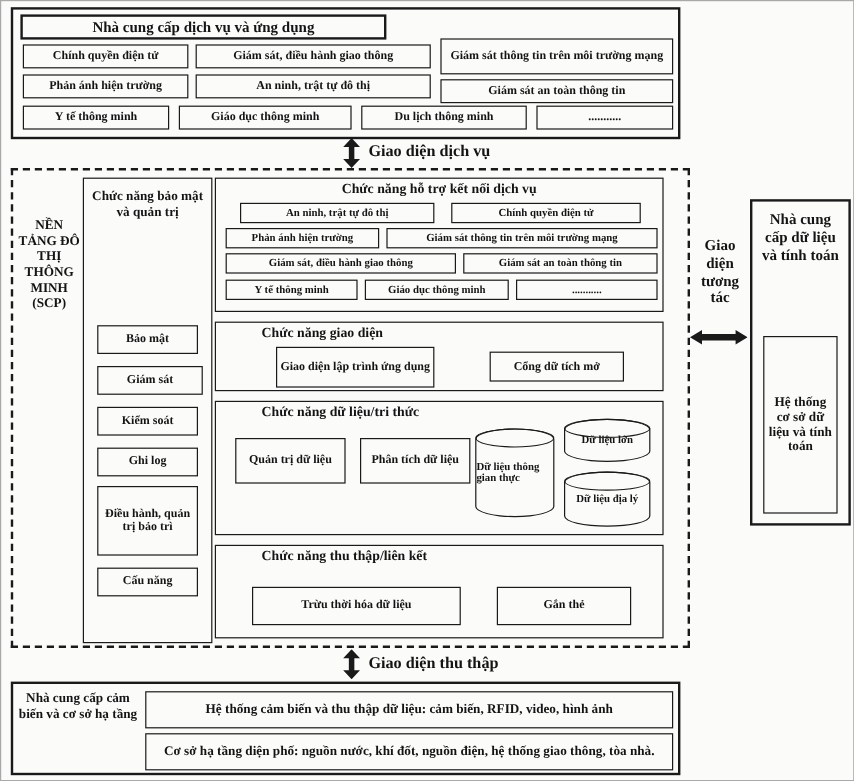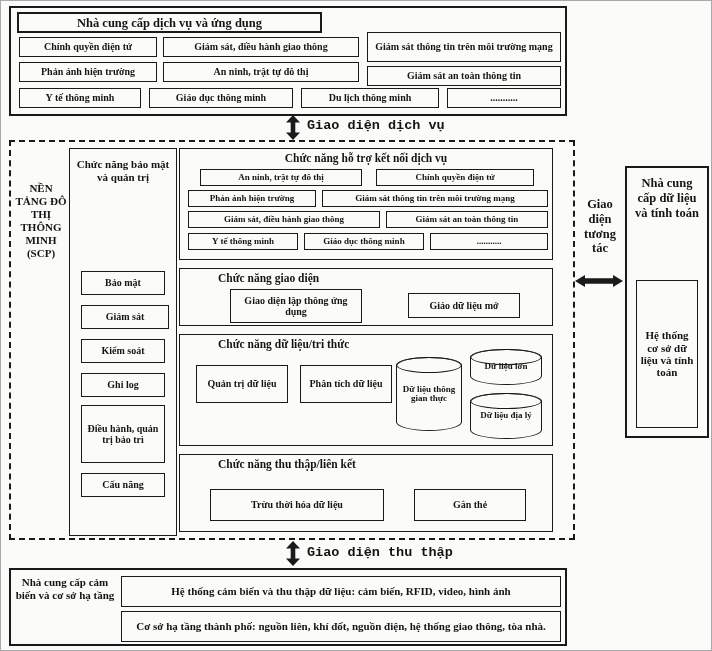--- a/index.html
+++ b/index.html
@@ -31,29 +31,28 @@
     padding: 1px 2px;
     background: transparent;
   }
   .lbl { position: absolute; text-align: center; line-height: 1.18; }
   .title-left { position: absolute; font-size: 11.5px; line-height: 1.1; white-space: nowrap; }
   .fs9  { font-size: 9px; }
   .fs10 { font-size: 10px; }
   .fs11 { font-size: 11px; }
   .fs115 { font-size: 11.5px; }
   .fs12 { font-size: 12.5px; }
-  .fs13 { font-size: 13.5px; font-family: Liberation Mono, monospace; }
+  .fs13 { font-size: 13.5px; }
   .cyl {
     position: absolute;
     border: 1.5px solid #1a1a1a;
     border-radius: 50% / 9px;
     display: flex;
     align-items: center;
     justify-content: center;
-    text-align: center;
     line-height: 1.05;
     padding-top: 0;
   }
   .cyl::before {
     content: "";
     position: absolute;
     left: -1px; right: -1px; top: -1px;
     height: 14px;
     border: 1.5px solid #1a1a1a;
     border-radius: 50%;
@@ -108,22 +107,22 @@
       <div class="box fs9" style="left:142px;top:41px;width:226px;height:17px">Giám sát thông tin trên môi trường mạng</div>
       <div class="box fs9" style="left:8px;top:62px;width:192px;height:17px">Giám sát, điều hành giao thông</div>
       <div class="box fs9" style="left:206px;top:62px;width:162px;height:17px">Giám sát an toàn thông tin</div>
       <div class="box fs9" style="left:8px;top:84px;width:110px;height:17px">Y tế thông minh</div>
       <div class="box fs9" style="left:124px;top:84px;width:120px;height:17px">Giáo dục thông minh</div>
       <div class="box fs9" style="left:250px;top:84px;width:118px;height:17px">...........</div>
     </div>
 
     <div class="abs" style="left:168px;top:126px;width:374px;height:58px;border:1.5px solid #1a1a1a">
       <div class="title-left" style="left:38px;top:3px">Chức năng giao diện</div>
-      <div class="box fs10" style="left:50px;top:20px;width:132px;height:34px">Giao diện lập thông ứng dụng</div>
-      <div class="box fs10" style="left:228px;top:24px;width:112px;height:25px">Giáo dữ liệu mở</div>
+      <div class="box fs10" style="left:50px;top:20px;width:132px;height:34px">Giao diện lập trình ứng dụng</div>
+      <div class="box fs10" style="left:228px;top:24px;width:112px;height:25px">Cổng dữ tích mở</div>
     </div>
 
     <div class="abs" style="left:168px;top:192px;width:374px;height:112px;border:1.5px solid #1a1a1a">
       <div class="title-left" style="left:38px;top:3px">Chức năng dữ liệu/tri thức</div>
       <div class="box fs10" style="left:16px;top:30px;width:92px;height:38px">Quản trị dữ liệu</div>
       <div class="box fs10" style="left:120px;top:30px;width:92px;height:38px">Phân tích dữ liệu</div>
       <div class="cyl fs9" style="left:216px;top:22px;width:66px;height:74px">Dữ liệu thông gian thực</div>
       <div class="cyl fs9" style="left:290px;top:14px;width:72px;height:36px">Dữ liệu lớn</div>
       <div class="cyl fs9" style="left:290px;top:58px;width:72px;height:46px">Dữ liệu địa lý</div>
     </div>
@@ -146,16 +145,16 @@
   </div>
 
   <svg class="abs" style="left:283px;top:540px" width="18" height="25" viewBox="0 0 18 25">
     <path d="M9 0 L16 7.5 L11.3 7.5 L11.3 17.5 L16 17.5 L9 25 L2 17.5 L6.7 17.5 L6.7 7.5 L2 7.5 Z" fill="#1a1a1a"></path>
   </svg>
   <div class="lbl fs13" style="left:306px;top:544px">Giao diện thu thập</div>
 
   <div class="frame" style="left:8px;top:567px;width:558px;height:78px">
     <div class="lbl fs11" style="left:2px;top:6px;width:104px">Nhà cung cấp cảm biến và cơ sở hạ tầng</div>
     <div class="box fs11" style="left:110px;top:6px;width:440px;height:31px">Hệ thống cảm biến và thu thập dữ liệu: cảm biến, RFID, video, hình ảnh</div>
-    <div class="box fs11" style="left:110px;top:41px;width:440px;height:31px">Cơ sở hạ tầng thành phố: nguồn liên, khí đốt, nguồn điện, hệ thống giao thông, tòa nhà.</div>
+    <div class="box fs11" style="left:110px;top:41px;width:440px;height:31px">Cơ sở hạ tầng diện phố: nguồn nước, khí đốt, nguồn điện, hệ thống giao thông, tòa nhà.</div>
   </div>
 
 </div>
 
 </body></html>

